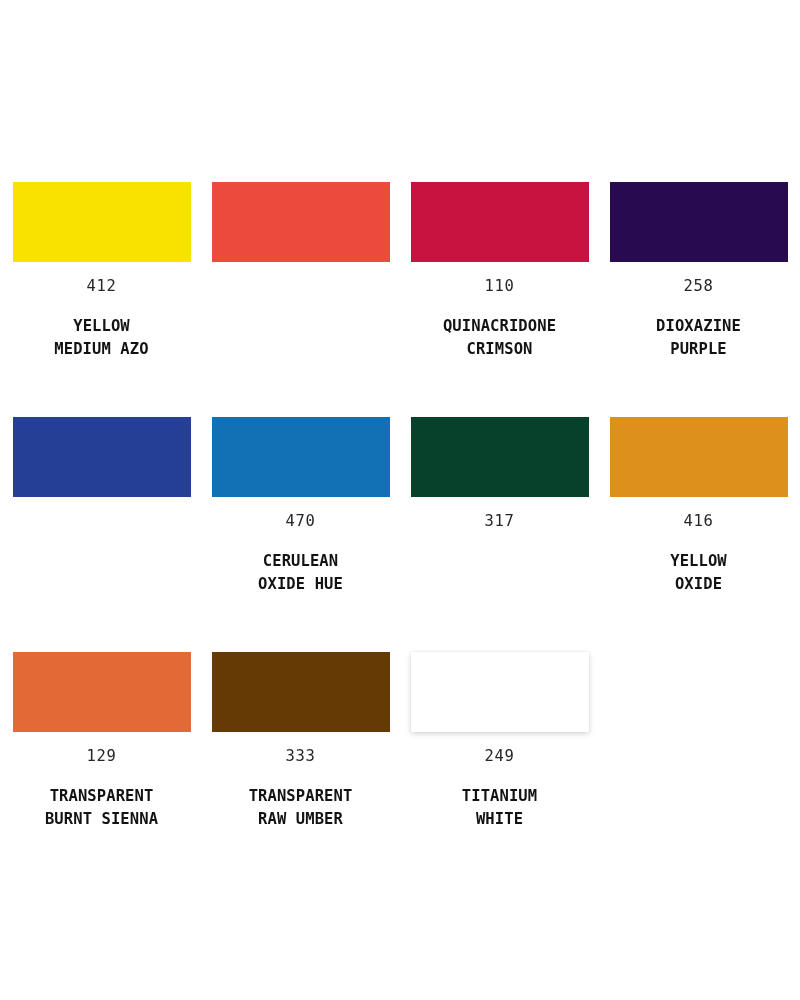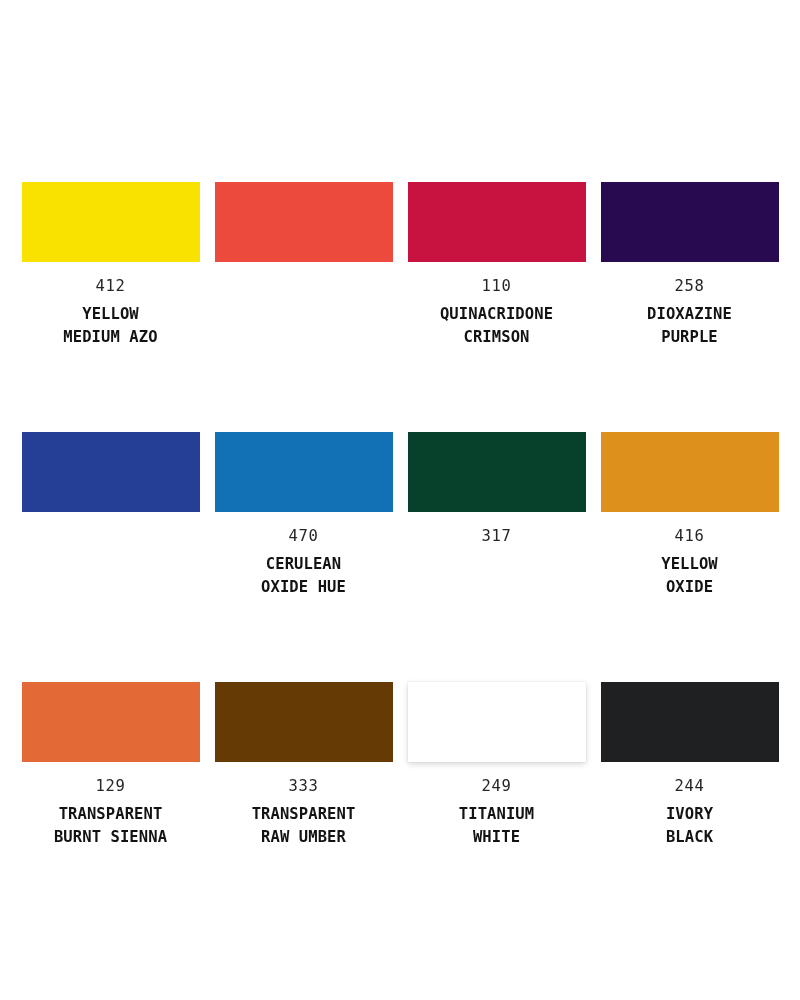--- a/index.html
+++ b/index.html
@@ -22,21 +22,20 @@
     box-sizing: border-box;
     padding-top: 182px;
   }
 
   .swatch-grid {
     display: grid;
     grid-template-columns: repeat(4, 178px);
     column-gap: 21px;
     row-gap: 0;
     justify-content: center;
-    gap: 15px;
   }
 
   .swatch-cell {
     width: 178px;
     height: 235px;
     display: flex;
     flex-direction: column;
     align-items: center;
   }
 
@@ -62,21 +61,21 @@
 
   .code {
     font-size: 15.5px;
     font-weight: 400;
     letter-spacing: 0.6px;
     line-height: 1;
     color: #262626;
   }
 
   .name {
-    margin-top: 8px;
+    margin-top: 20px;
     font-size: 15.5px;
     font-weight: 700;
     line-height: 1.5;
     letter-spacing: 0.1px;
     color: #131313;
     white-space: pre-line;
   }
 </style>
 </head>
 <body>
@@ -164,23 +163,15 @@
 
     <div class="swatch-cell">
       <span class="chip needs-edge" style="background-color: rgb(255, 255, 255);"></span>
       <div class="caption">
         <div class="code">249</div>
         <div class="name">TITANIUM
 WHITE</div>
       </div>
     </div>
 
-    <div class="swatch-cell">
-      <span class="chip" style="background-color: rgb(30, 32, 33);"></span>
-      <div class="caption">
-        <div class="code">244</div>
-        <div class="name">IVORY
-BLACK</div>
-      </div>
-    </div>
 
   </div>
 </div>
 
 </body></html>

